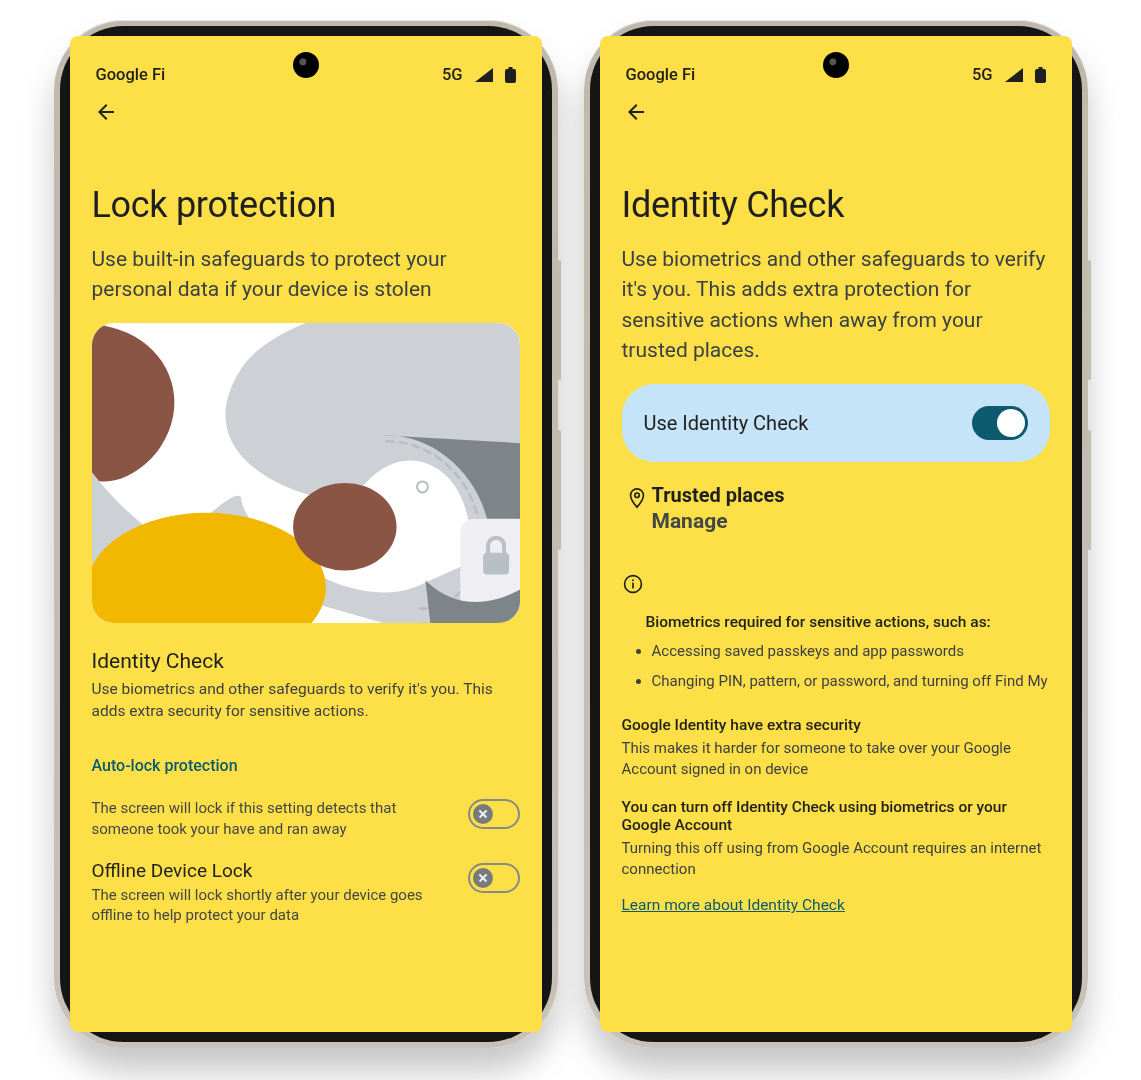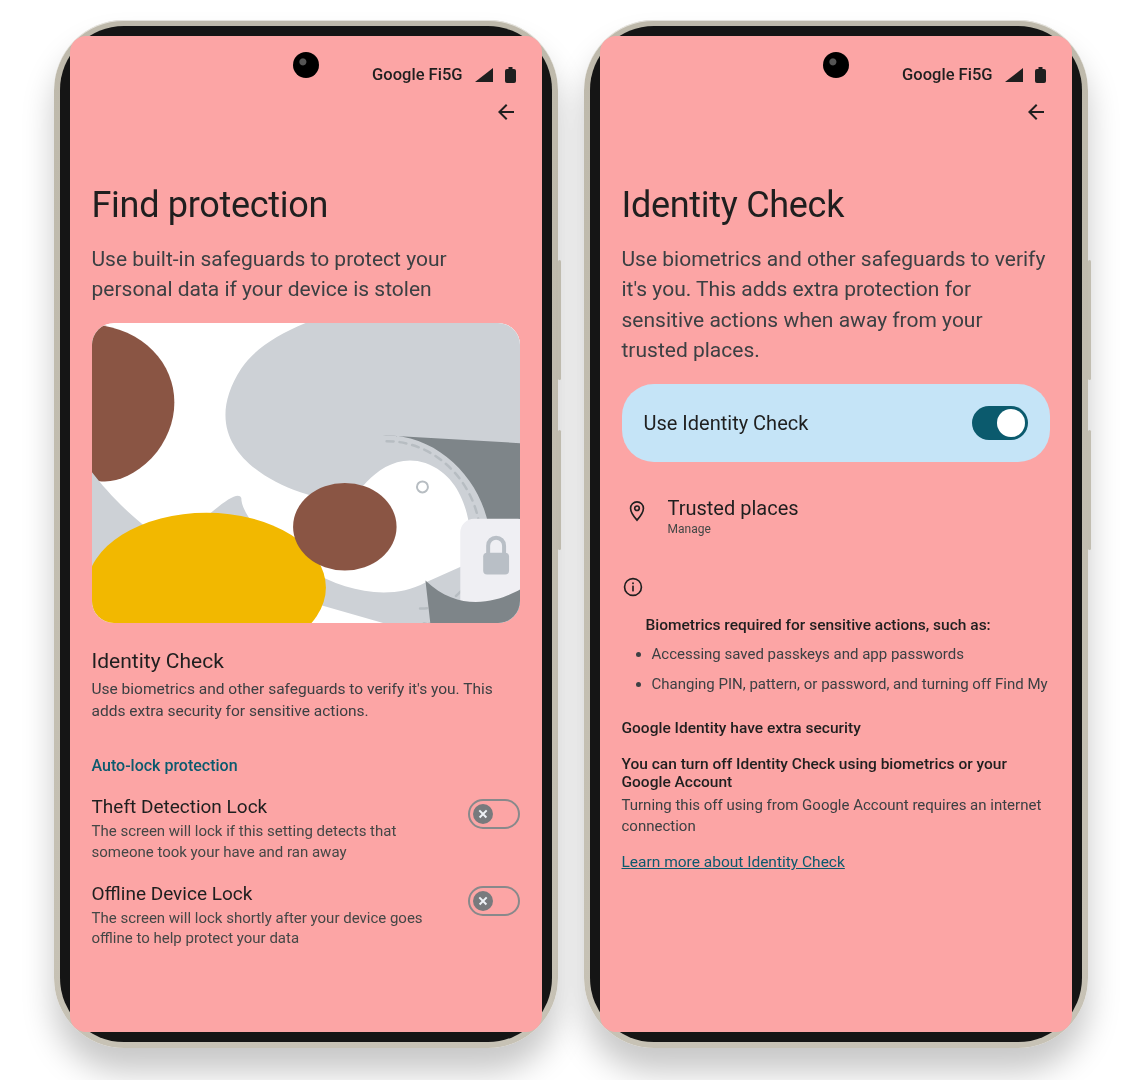--- a/index.html
+++ b/index.html
@@ -35,27 +35,26 @@
 .inner-bezel {
   width: 100%;
   height: 100%;
   border-radius: 64px;
   background: #151515;
   padding: 10px;
 }
 .screen {
   width: 100%;
   height: 100%;
-  border-radius: 16px;
-  background: #fca5a5;
+  border-radius: 8px;
+  background: #fde047;
   overflow: hidden;
   position: relative;
   display: flex;
   flex-direction: column;
-  align-items: flex-end;
 }
 .camera {
   position: absolute;
   top: 16px;
   left: 50%;
   transform: translateX(-50%);
   width: 26px;
   height: 26px;
   border-radius: 50%;
   background: radial-gradient(circle at 38% 38%, #555 0 3px, #000 4px);
@@ -125,24 +124,24 @@
 }
 .big-toggle-label { font-size: 20px; font-weight: 400; color: #1f1f1f; }
 .switch-on {
   width: 56px; height: 34px; border-radius: 18px; background: #0b5a6d;
   position: relative;
 }
 .switch-on .thumb {
   position: absolute; right: 3px; top: 3px; width: 28px; height: 28px;
   border-radius: 50%; background: #fff;
 }
-.list-row { display: flex; gap: 20px; margin-top: 32px; align-items: flex-start; padding: 2px 2px 2px 4px; cursor: pointer; }
+.list-row { display: flex; gap: 4px; margin-top: 19px; align-items: flex-start; padding: 2px 2px 2px 4px; cursor: pointer; font-weight: bold; }
 .pin-icon { width: 22px; margin-top: 4px; flex-shrink: 0; }
 .list-row .lt { font-size: 20px; }
-.list-row .ls { font-size: 12px; color: #444746; margin-top: 2px; }
+.list-row .ls { font-size: 21px; color: #444746; margin-top: 2px; }
 .info-block { margin-top: 38px; }
 .info-icon { width: 22px; height: 22px; }
 .info-heading { font-size: 15.5px; font-weight: 500; margin-top: 14px; color: #1f1f1f; padding-left: 24px; }
 .info-block ul { padding-left: 30px; margin-top: 8px; }
 .info-block li { font-size: 15px; color: #3c4043; line-height: 1.45; padding: 2px 0 6px; }
 .info-sub { font-size: 15.5px; font-weight: 500; margin-top: 18px; }
 .info-text { font-size: 15px; color: #3c4043; line-height: 1.4; margin-top: 4px; }
 .learn-link { display: inline-block; font-size: 15.5px; color: #0b5a6e; text-decoration: underline; margin-top: 16px; cursor: pointer; }
 </style>
 </head>
@@ -166,21 +165,21 @@
         </div>
       </div>
       <div class="nav-row">
         <button class="back-btn">
           <svg width="24" height="24" viewBox="0 0 24 24">
               <path d="M20 11H7.83l5.59-5.59L12 4l-8 8 8 8 1.41-1.41L7.83 13H20z" fill="#1f1f1f"></path>
             </svg>
         </button>
       </div>
       <div class="content">
-        <h1 class="page-title">Find protection</h1>
+        <h1 class="page-title">Lock protection</h1>
         <p class="page-subtitle">Use built-in safeguards to protect your personal data if your device is stolen</p>
         <div class="hero-card">
           <svg class="hero-svg" viewBox="0 0 430 300">
             <rect width="430" height="300" fill="#ffffff"></rect>
             <path d="M-20 0 C 75 -5 110 80 60 135 C 10 185 -40 150 -40 80 Z" fill="#8a5544"></path>
             <path d="M430 -20 C 340 -40 190 -15 150 45 C 95 130 195 175 260 180 C 260 180 290 125 335 140 C 390 160 380 240 380 240 L335 260 C 260 300 150 210 150 175 C 140 150 -20 340 -20 340 L -20 120 C -20 120 30 210 120 240 C 140 250 145 255 150 260 L 430 340 Z" fill="#cdd1d6"></path>
             <ellipse cx="115" cy="265" rx="120" ry="75" fill="#f2b800"></ellipse>
             <ellipse cx="254" cy="204" rx="52" ry="44" fill="#8a5544"></ellipse>
             <path d="M292 112 C 355 110 405 170 400 232 C 398 268 372 302 330 300 L430 300 L430 120 Z" fill="#7e8589"></path>
             <path d="M296 118 C 350 118 394 168 390 224 C 388 256 364 288 328 286" fill="none" stroke="#b7bdc2" stroke-width="2.5" stroke-dasharray="7 6" stroke-linecap="round"></path>
@@ -191,21 +190,20 @@
             <path d="M335 258 C 378 300 428 268 432 266 L432 302 L340 302 Z" fill="#7e8589"></path>
           </svg>
         </div>
         <div>
           <div class="item-title">Identity Check</div>
           <div class="item-desc">Use biometrics and other safeguards to verify it's you. This adds extra security for sensitive actions.</div>
         </div>
         <div class="section-label">Auto-lock protection</div>
         <div class="toggle-row">
           <div class="text">
-            <div class="t-title">Theft Detection Lock</div>
             <div class="t-desc">The screen will lock if this setting detects that someone took your have and ran away</div>
           </div>
           <div class="switch-off">
               <div class="thumb"></div>
             </div>
         </div>
         <div class="toggle-row">
           <div class="text">
             <div class="t-title">Offline Device Lock</div>
             <div class="t-desc">The screen will lock shortly after your device goes offline to help protect your data</div>
@@ -266,20 +264,21 @@
               <circle cx="12" cy="12" r="9.2" fill="none" stroke="#1f1f1f" stroke-width="1.8"></circle>
               <rect x="11.1" y="10.5" width="1.8" height="6.3" fill="#1f1f1f"></rect>
               <rect x="11.1" y="7" width="1.8" height="1.9" fill="#1f1f1f"></rect>
             </svg>
           <div class="info-heading">Biometrics required for sensitive actions, such as:</div>
           <ul>
             <li>Accessing saved passkeys and app passwords</li>
             <li>Changing PIN, pattern, or password, and turning off Find My</li>
           </ul>
           <div class="info-sub">Google Identity have extra security</div>
+          <div class="info-text">This makes it harder for someone to take over your Google Account signed in on device</div>
           <div class="info-sub">You can turn off Identity Check using biometrics or your Google Account</div>
           <div class="info-text">Turning this off using from Google Account requires an internet connection</div>
           <a class="learn-link">Learn more about Identity Check</a>
         </div>
       </div>
     </div>
   </div>
 </div>
 
 </body></html>

